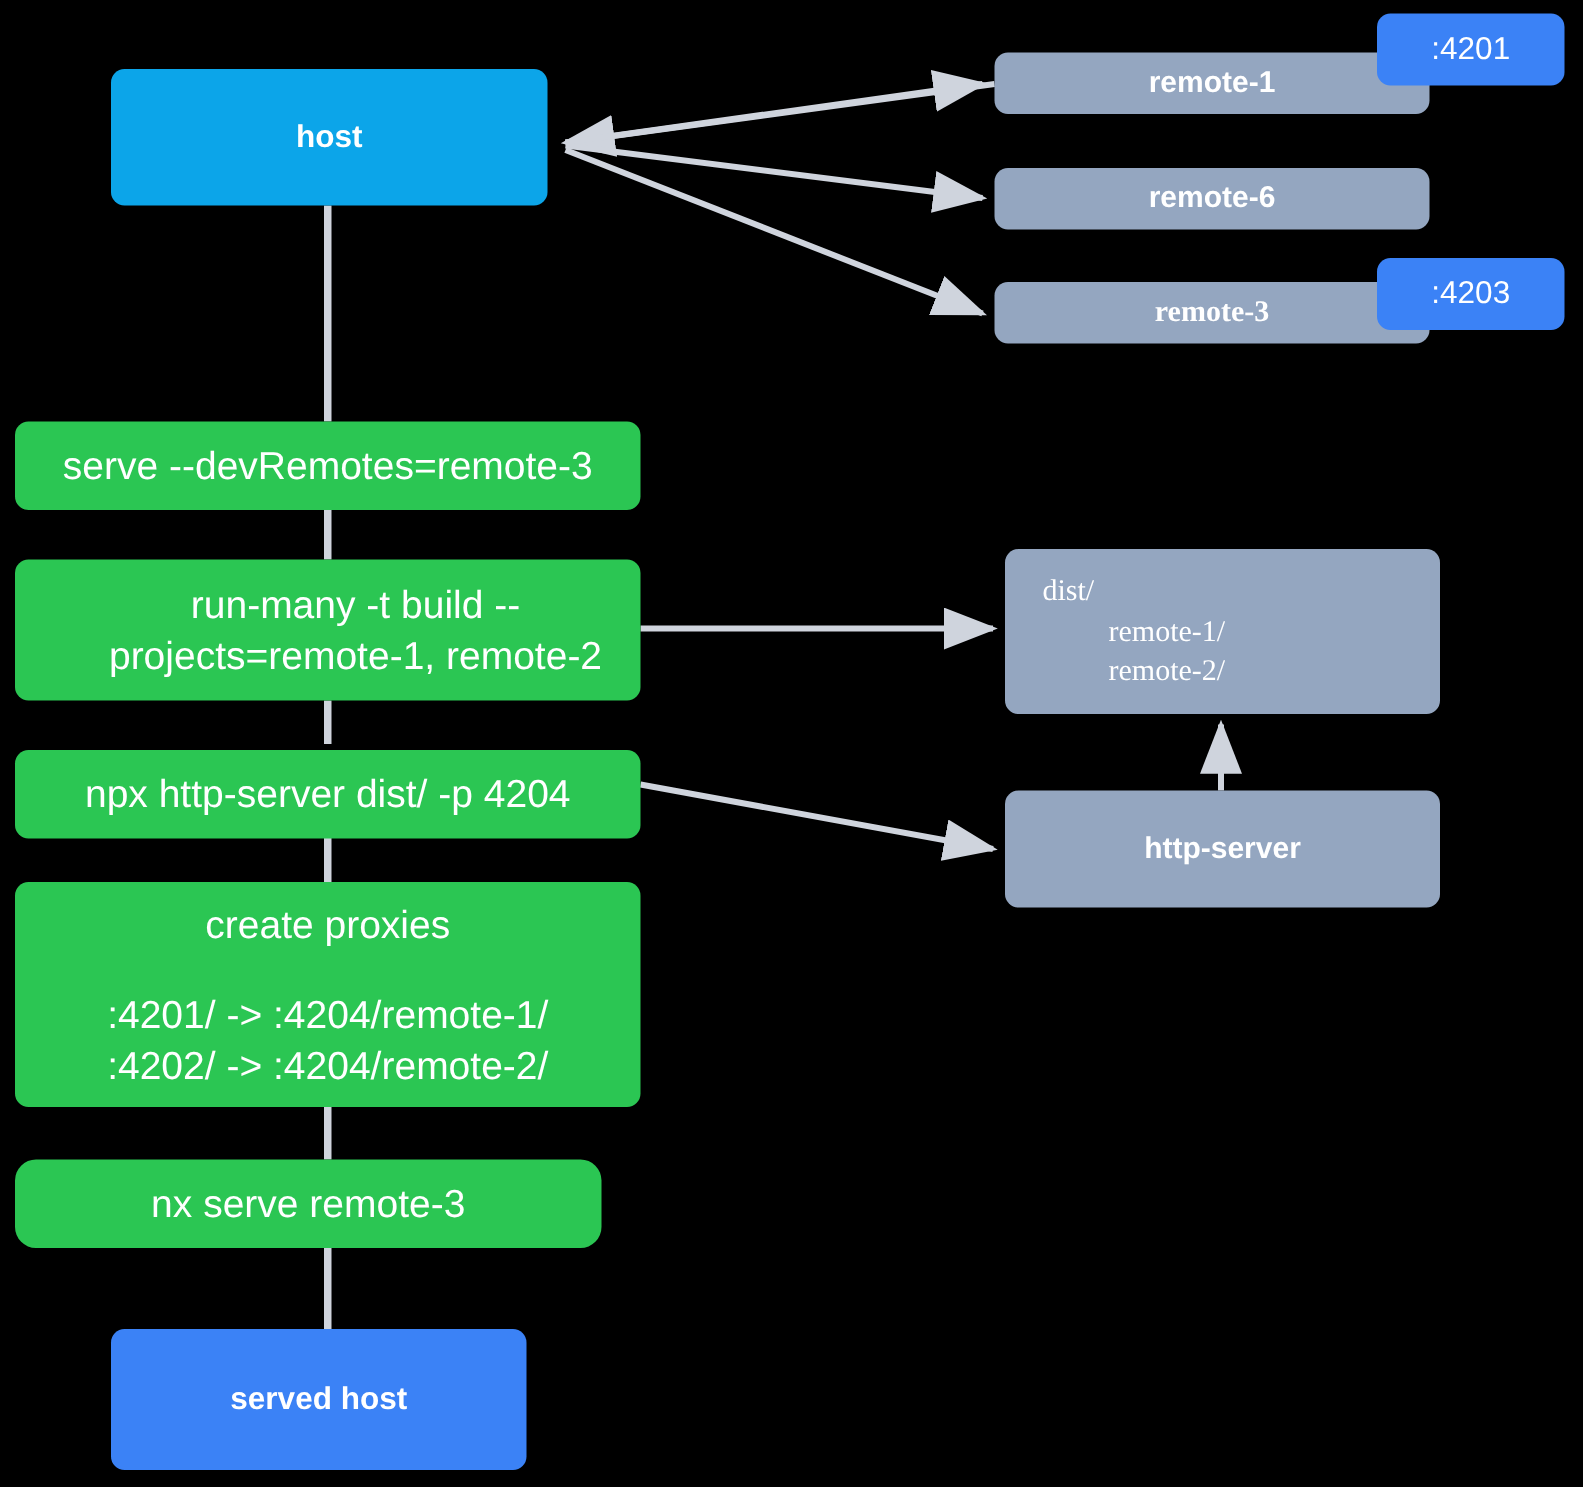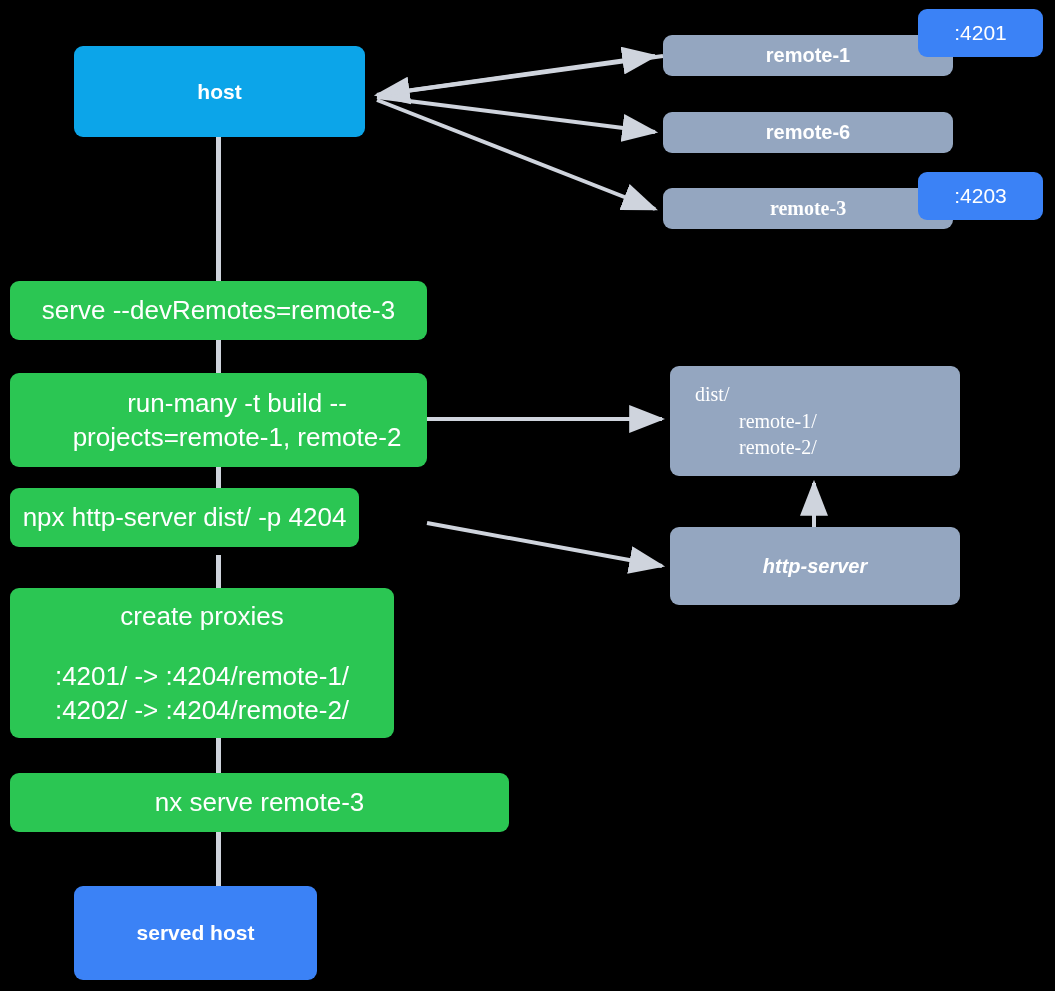--- a/index.html
+++ b/index.html
@@ -35,21 +35,21 @@
     font-weight: bold;
   }
   .node.cmd-node,
   .node.dist-node,
   .node.badge-node {
     font-weight: normal;
   }
   .host-node   { background: #0ca5e9; font-size: 21px; }
   .served-node { background: #3b82f6; font-size: 21px; }
   .remote-node { background: #94a6c0; font-size: 20px; }
-  .server-node { background: #94a6c0; font-size: 20px; font-style: italic; }
+  .server-node { background: #94a6c0; font-size: 20px; }
   .dist-node   { background: #94a6c0; font-size: 20px;
                  justify-content: flex-start; text-align: left;
                  padding: 0 0 0 25px; }
   .cmd-node    { background: #2bc653; font-size: 26px; }
   .badge-node  { background: #3b82f6; font-size: 21px; z-index: 6; }
 
   .dist-lines { display: block; font-family: Liberation Serif, serif; }
   .dist-lines .indent { padding-left: 44px; display: block; }
 
   .proxy-block { display: block; }
@@ -151,46 +151,46 @@
     <span>serve --devRemotes=remote-3</span>
   </div>
 
   <div class="node cmd-node" style="left:10px; top:373px; width:417px; height:94px;padding-left:37px;">
     <span class="multi">
       <span class="multi">run-many -t build --</span>
       <span class="multi">projects=remote-1, remote-2</span>
     </span>
   </div>
 
-  <div class="node cmd-node" style="left:10px; top:488px; width:349px; height:59px;">
+  <div class="node cmd-node" style="left:10px; top:500px; width:417px; height:59px;">
     <span>npx http-server dist/ -p 4204</span>
   </div>
 
-  <div class="node cmd-node" style="left:10px; top:588px; width:384px; height:150px;">
+  <div class="node cmd-node" style="left:10px; top:588px; width:417px; height:150px;">
     <span class="proxy-block">
       <span class="multi">create proxies</span>
       <span class="gap"></span>
       <span class="multi">:4201/ -&gt; :4204/remote-1/</span>
       <span class="multi">:4202/ -&gt; :4204/remote-2/</span>
     </span>
   </div>
 
-  <div class="node cmd-node" style="left:10px; top:773px; width:499px; height:59px;">
+  <div class="node cmd-node" style="left:10px; top:773px; width:391px; height:59px;border-radius:14px;">
     <span>nx serve remote-3</span>
   </div>
 
   <div class="node dist-node" style="left:670px; top:366px; width:290px; height:110px;">
     <span class="dist-lines">
       <span class="multi">dist/</span>
       <span class="indent">remote-1/</span>
       <span class="indent">remote-2/</span>
     </span>
   </div>
 
   <div class="node server-node" style="left:670px; top:527px; width:290px; height:78px;">
     <span>http-server</span>
   </div>
 
-  <div class="node served-node" style="left:74px; top:886px; width:243px; height:94px;">
+  <div class="node served-node" style="left:74px; top:886px; width:277px; height:94px;">
     <span>served host</span>
   </div>
 
 </div>
 
 </body></html>

